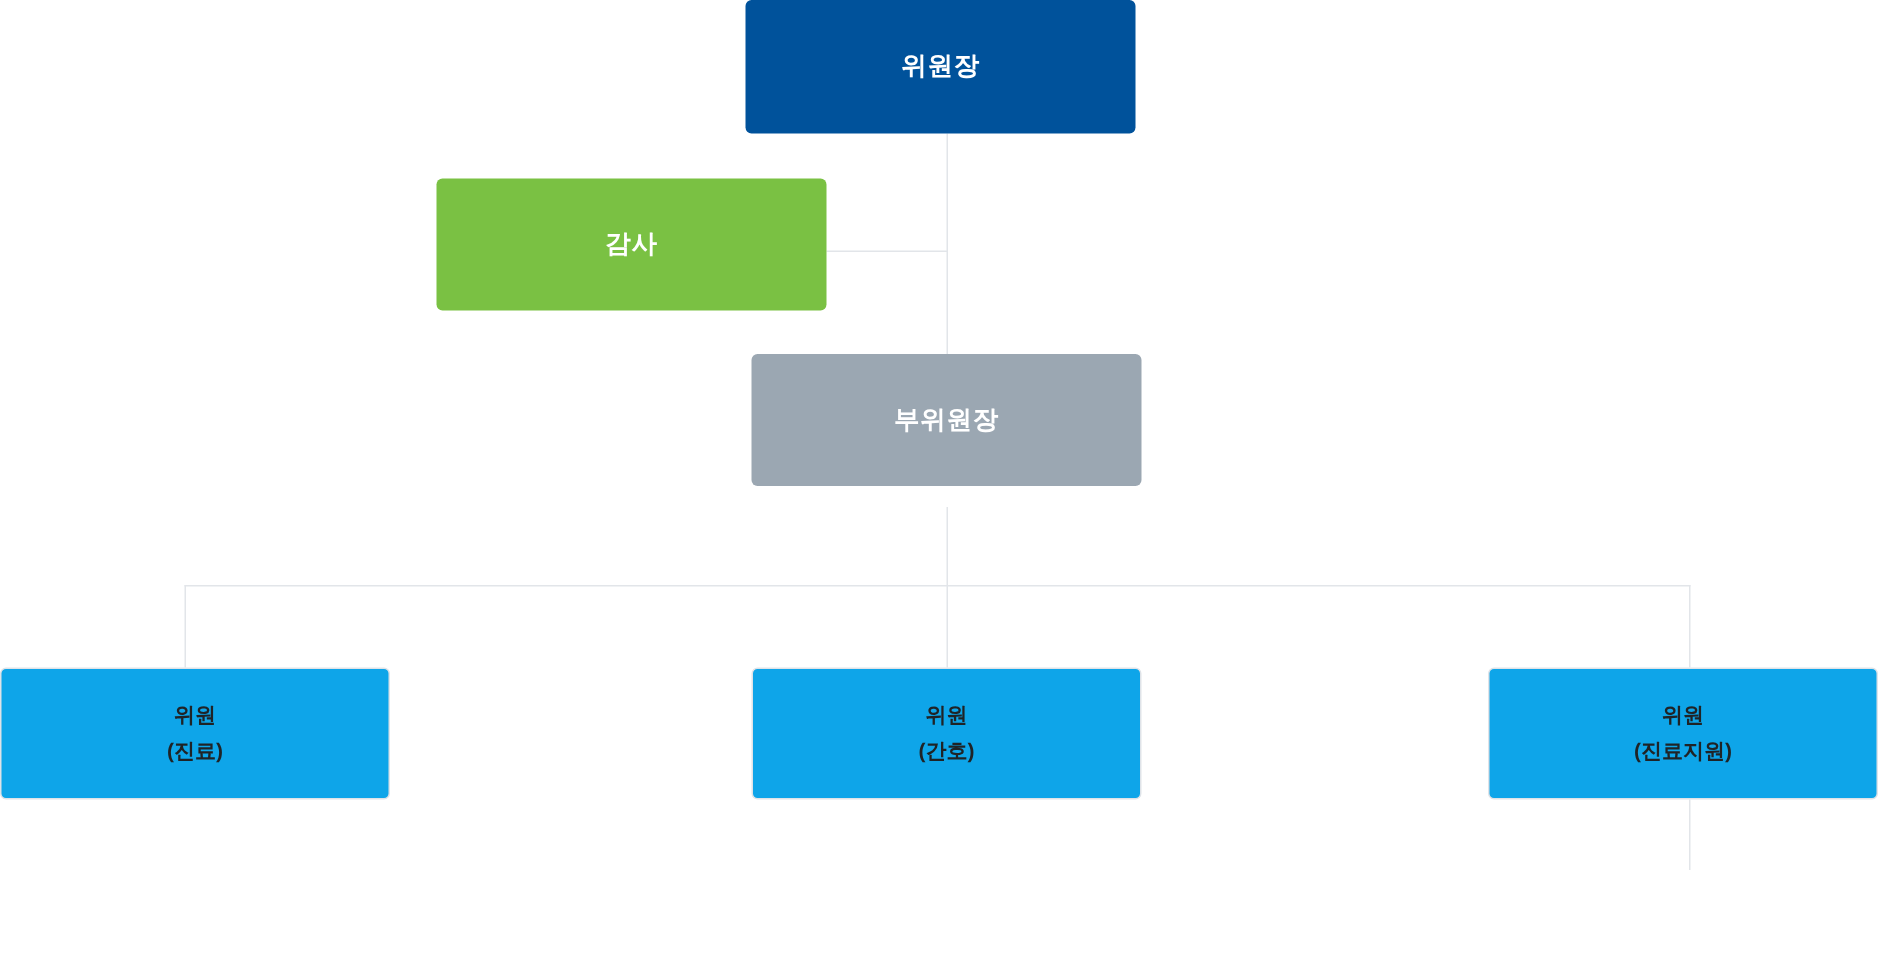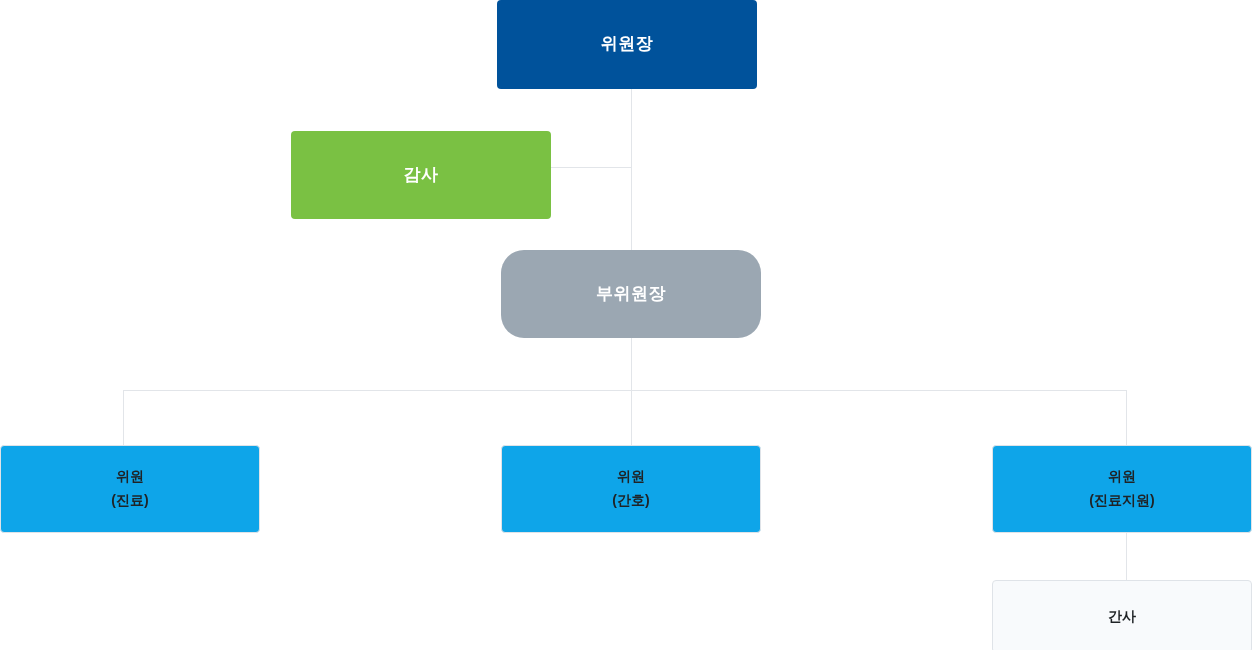--- a/index.html
+++ b/index.html
@@ -95,40 +95,37 @@
   <div class="line v" style="left:123px; top:390px; height:55px;"></div>
 
   <div class="line v" style="left:1126px; top:390px; height:55px;"></div>
 
   <div class="line v" style="left:1126px; top:533px; height:47px;"></div>
 
   <div class="node chair" style="left:497px; top:0px; width:260px; height:89px;">
     <span class="label">위원장</span>
   </div>
 
-  <div class="node audit" style="left:291px; top:131px; width:260px; height:88px;">
+  <div class="node audit" style="left:291px; top:119px; width:260px; height:88px;">
     <span class="label">감사</span>
   </div>
 
-  <div class="node vice" style="left:501px; top:250px; width:260px; height:88px;border-radius:23px;">
+  <div class="node vice" style="left:501px; top:236px; width:260px; height:88px;">
     <span class="label">부위원장</span>
   </div>
 
   <div class="node member" style="left:0px; top:445px; width:260px; height:88px;">
     <span class="label">위원
 (진료)</span>
   </div>
 
   <div class="node member" style="left:501px; top:445px; width:260px; height:88px;">
     <span class="label">위원
 (간호)</span>
   </div>
 
   <div class="node member" style="left:992px; top:445px; width:260px; height:88px;">
     <span class="label">위원
 (진료지원)</span>
   </div>
 
-  <div class="node secretary" style="left:992px; top:580px; width:260px; height:73px;">
-    <span class="label">간사</span>
-  </div>
 
 </div>
 
 </body></html>

